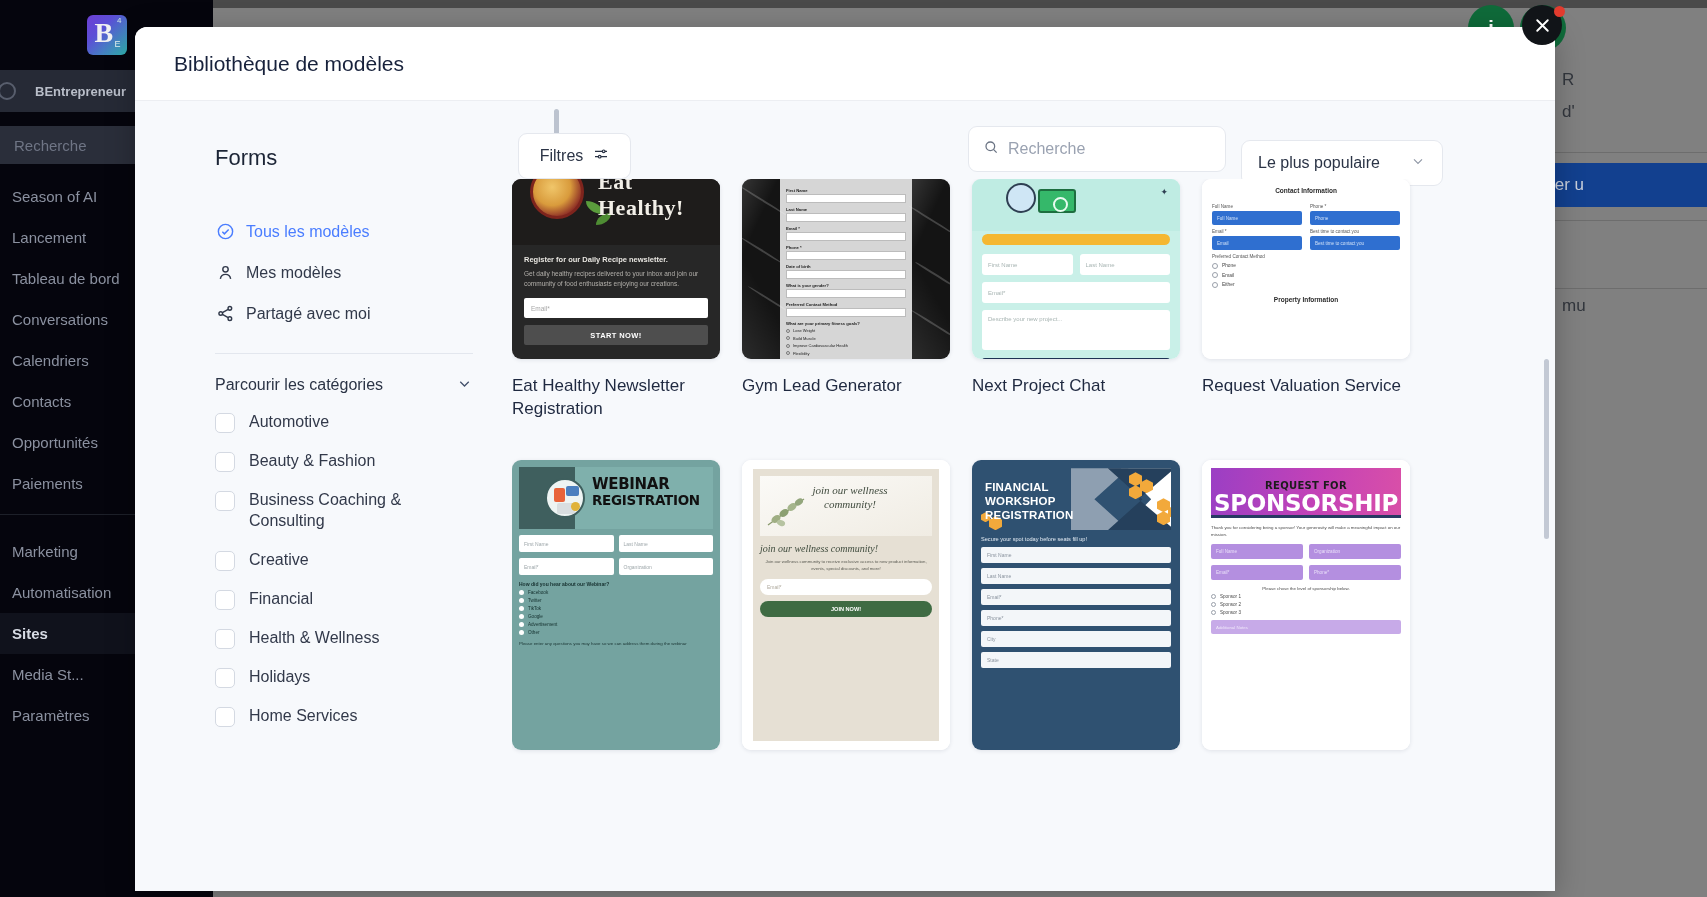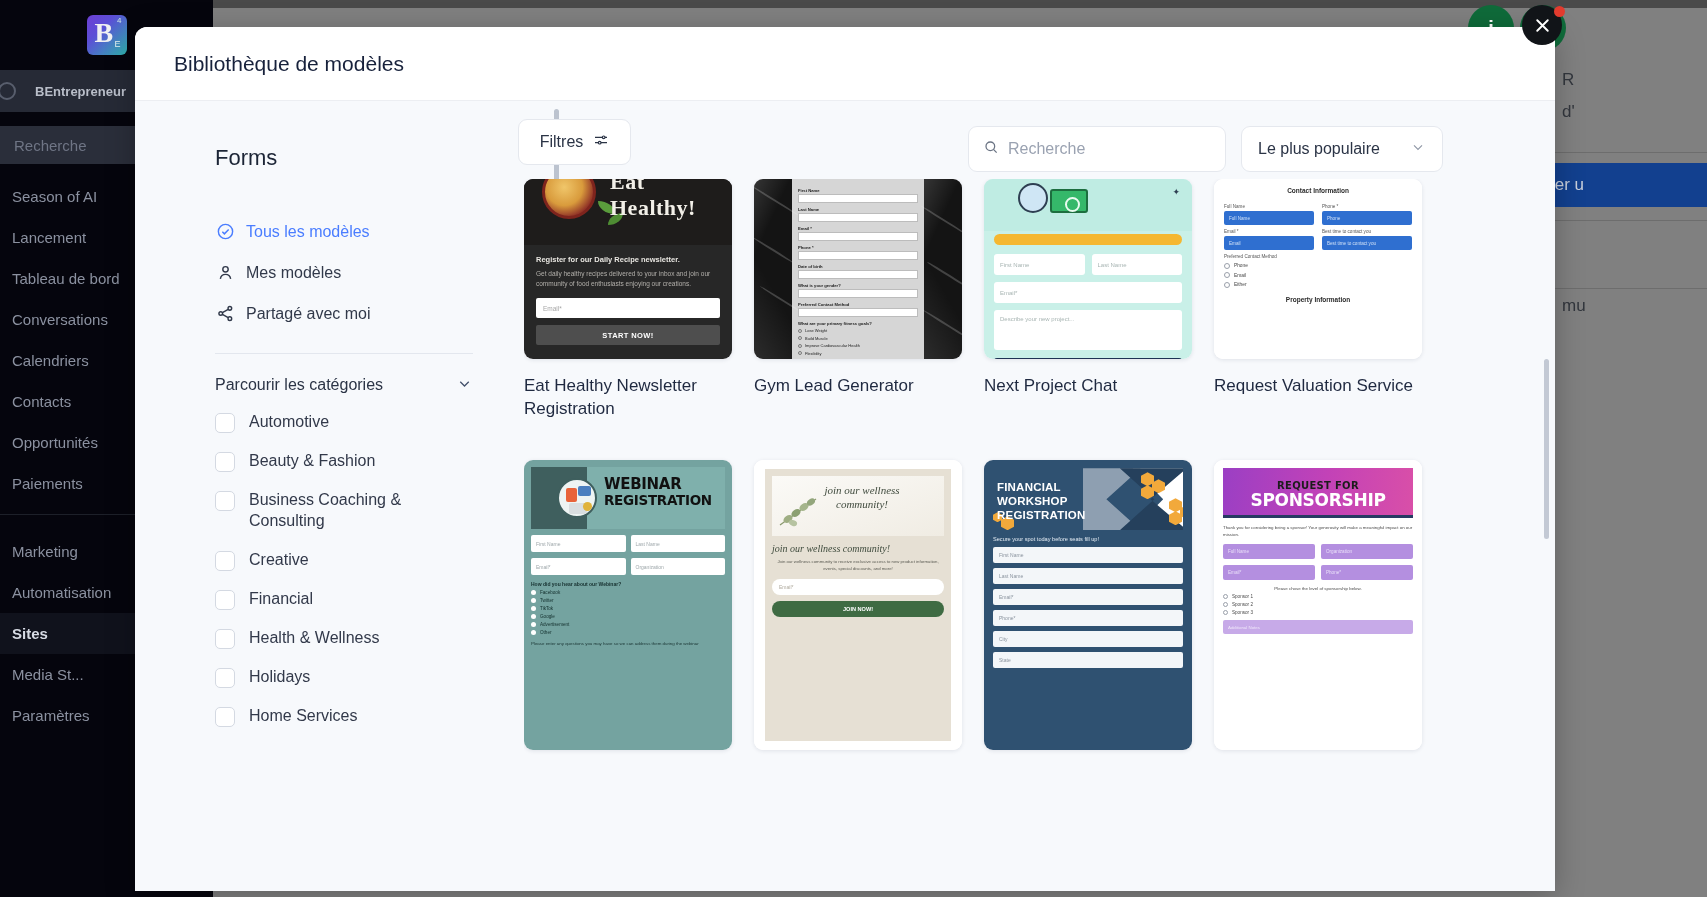--- a/index.html
+++ b/index.html
@@ -148,44 +148,43 @@
   }
   #leftscroll .thumb {
     position: absolute; left: 0; top: 8px; width: 5px; height: 230px;
     background: #bcc3cf; border-radius: 3px;
   }
 
   
   #content { flex: 1; position: relative; }
   #toolbar {
     position: absolute; left: 18px; top: 18px; right: 18px; height: 60px;
-    display: flex; align-items: flex-start;
+    display: flex; align-items: flex-end;
   }
   #btn-filtres {
     height: 46px; min-width: 113px; border: 1px solid #e5e8ee; border-radius: 9px;
     background: #fff; display: flex; align-items: center; justify-content: center;
     gap: 10px; font-size: 16px; color: #2b3446;
   }
   #search-box {
     position: absolute; left: 450px; top: 7px; width: 258px; height: 46px;
     background: #fff; border: 1px solid #e5e8ee; border-radius: 9px;
     display: flex; align-items: center; gap: 9px; padding-left: 14px;
   }
   #search-box .sinput { font-size: 16px; color: #9aa2b1; }
   #sort-box {
-    position: absolute; left: 723px; top: 7px; width: 202px; height: 46px;
+    position: absolute; left: 723px; top: 21px; width: 202px; height: 46px;
     background: #fff; border: 1px solid #e5e8ee; border-radius: 9px;
     display: flex; align-items: center; justify-content: space-between;
     padding: 0 16px; font-size: 16px; color: #2b3446;
   }
 
   #grid {
     position: absolute; left: 12px; top: 78px; right: 25px; bottom: 0;
     overflow: hidden;
-    margin-left: 12px;
   }
   .row { display: flex; gap: 22px; padding-left: 0; }
   .cardwrap { width: 208px; }
   .card {
     width: 208px; height: 180px; background: #fff;
     border-radius: 9px; overflow: hidden; position: relative;
     box-shadow: 0 1px 4px rgba(20,30,60,.10);
   }
   .card .inner { position: absolute; inset: 0; }
   .cardtitle {
@@ -382,21 +381,21 @@
     background: linear-gradient(95deg,#9b3fc4 0%,#c342b7 55%,#d94fa8 100%);
     border-bottom: 3px solid #273a63;
   }
   .t8 .l1 {
     position:absolute; left:0; right:0; top:12px; text-align:center;
     font-size:10px; font-weight:700; color:#1c1c1c; letter-spacing:.3px;
     font-family:"DejaVu Sans", sans-serif;
   }
   .t8 .l2 {
     position:absolute; left:0; right:0; top:22px; text-align:center;
-    font-size:17px; font-weight:900; color:#fff; letter-spacing:-.3px;
+    font-size:23px; font-weight:900; color:#fff; letter-spacing:-.3px;
     font-family:"DejaVu Sans", sans-serif;
   }
   .t8 .p { font-size:4.4px; color:#4b4b4b; margin-top:6px; line-height:1.6; }
   .t8 .two { display:flex; gap:6px; margin-top:6px; }
   .t8 .pf {
     flex:1; height:15px; background:#b48fe0; border-radius:2px;
     font-size:4.6px; color:#e9dff8; display:flex; align-items:center; padding-left:5px;
   }
   .t8 .q { font-size:4.4px; color:#4b4b4b; margin-top:6px; text-align:center;}
   .t8 .rad { display:flex; align-items:center; gap:4px; margin-top:3px; }

